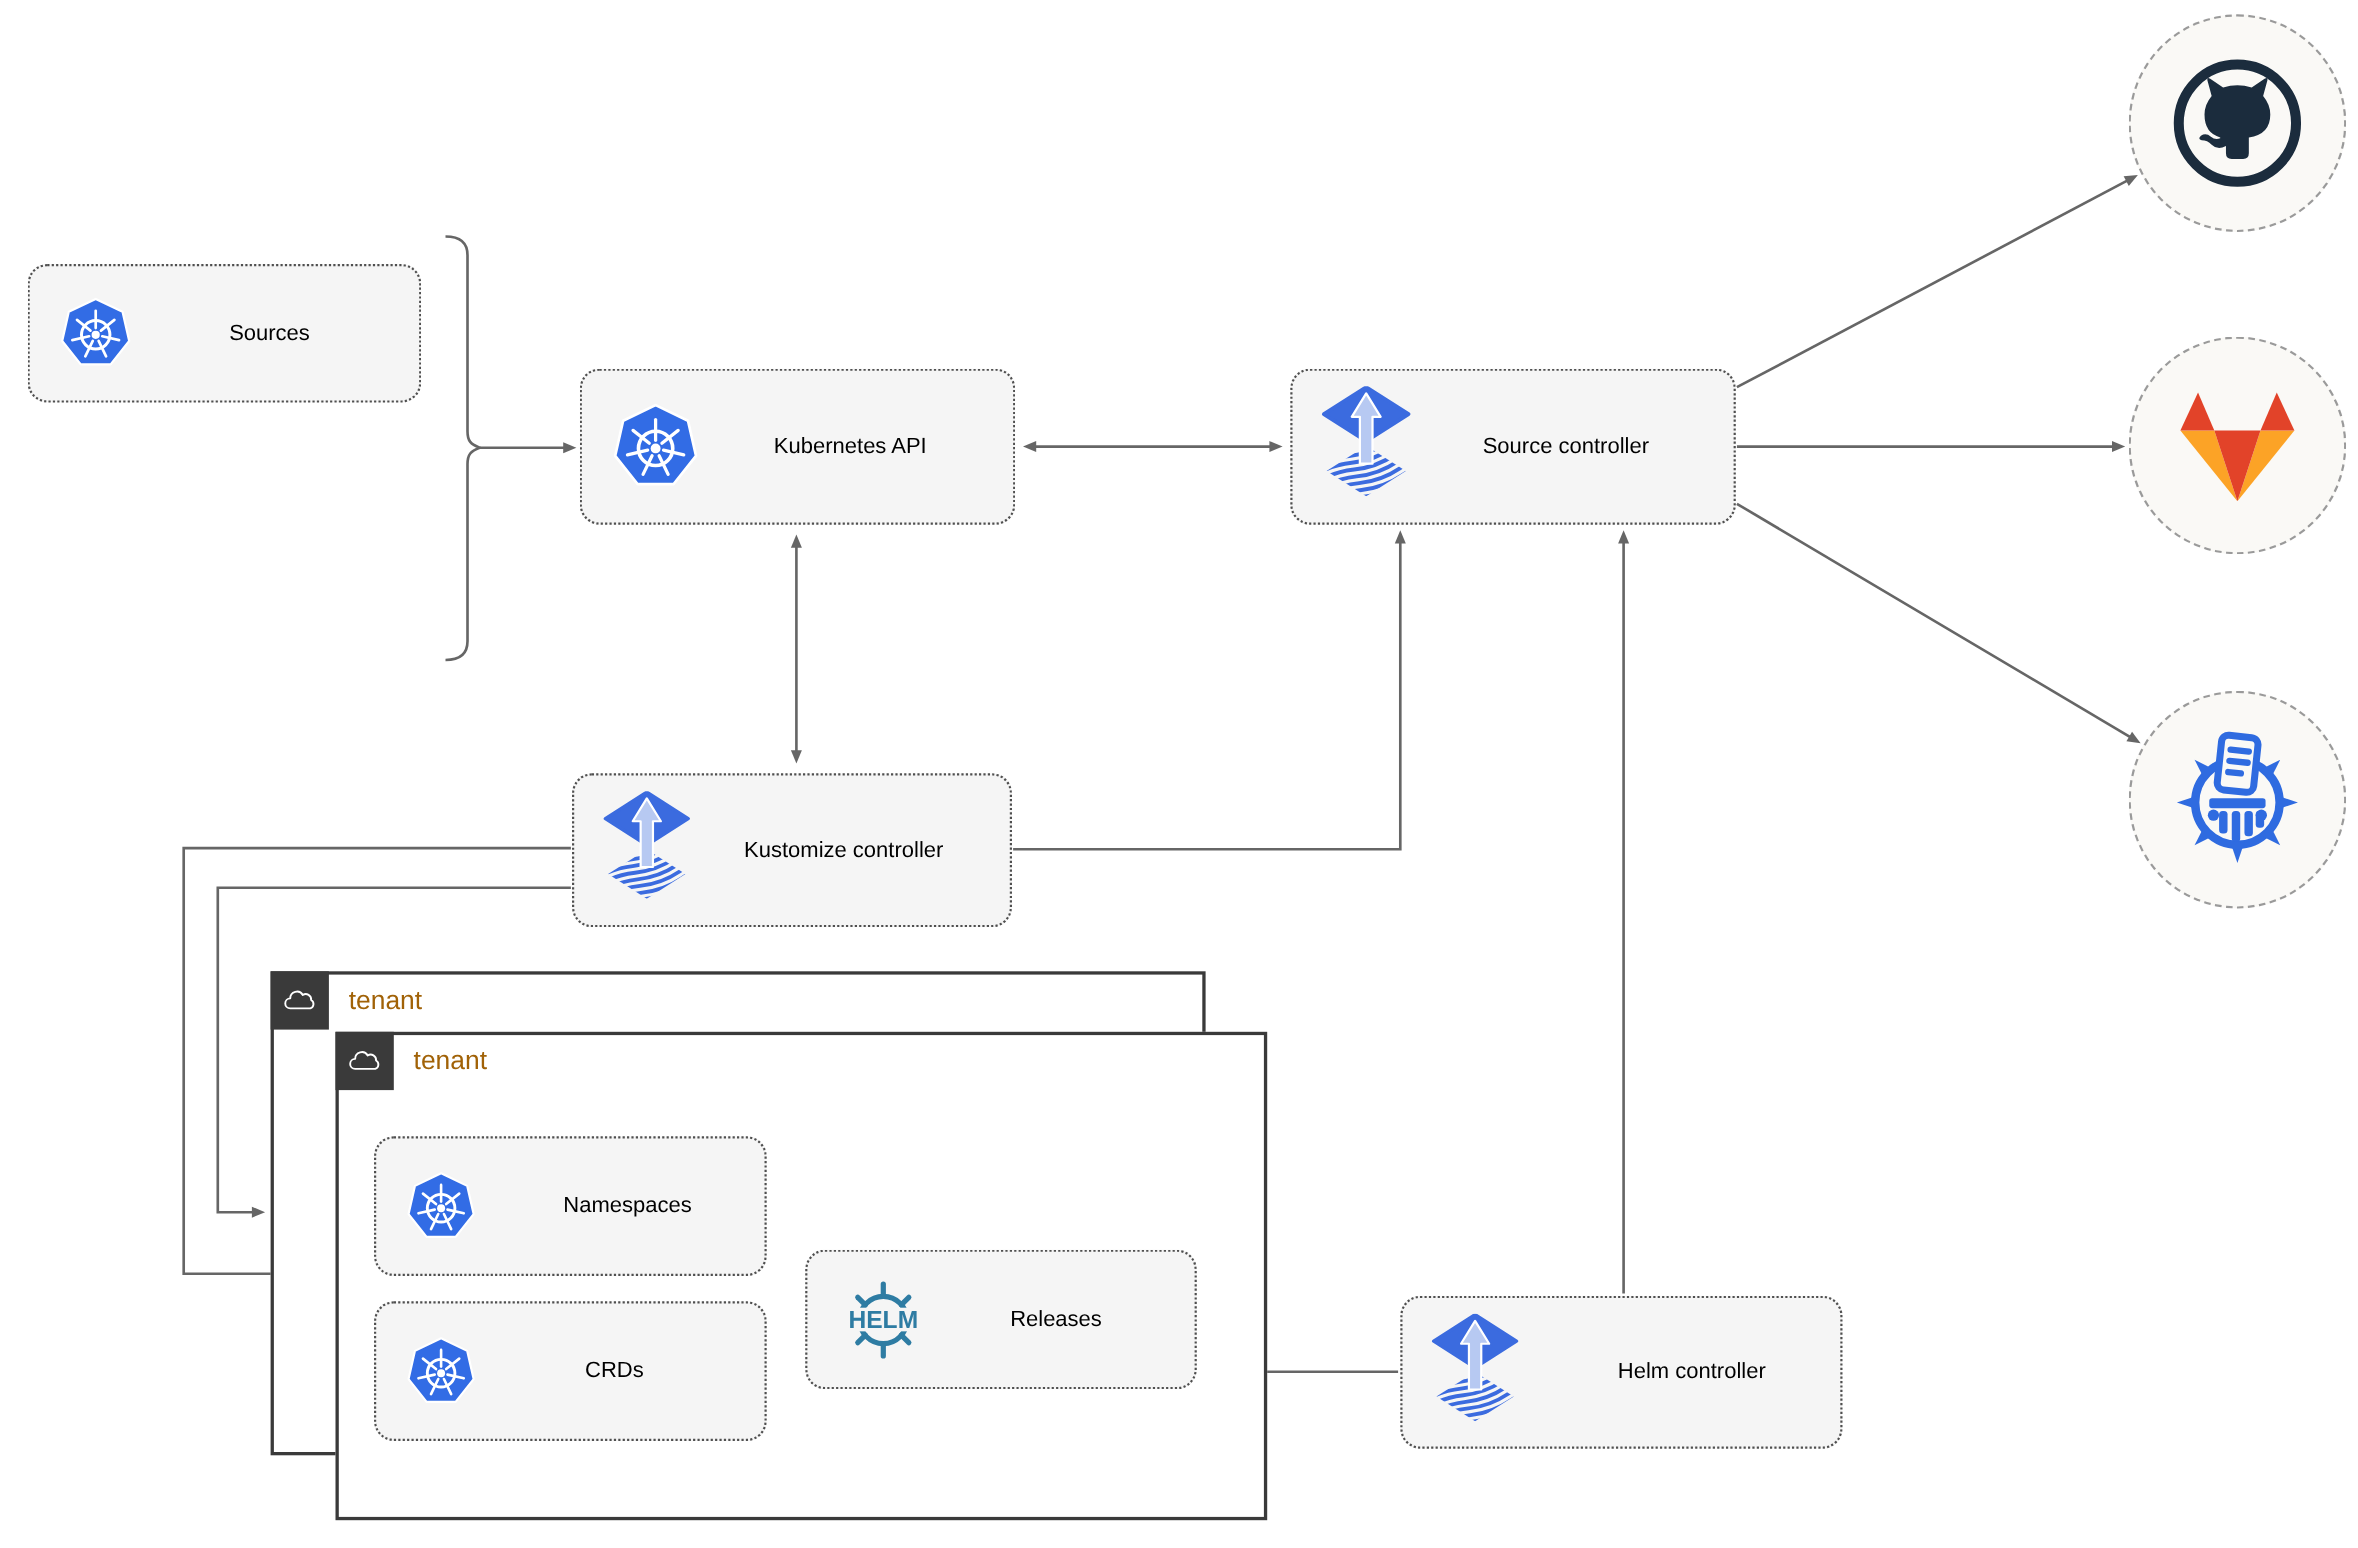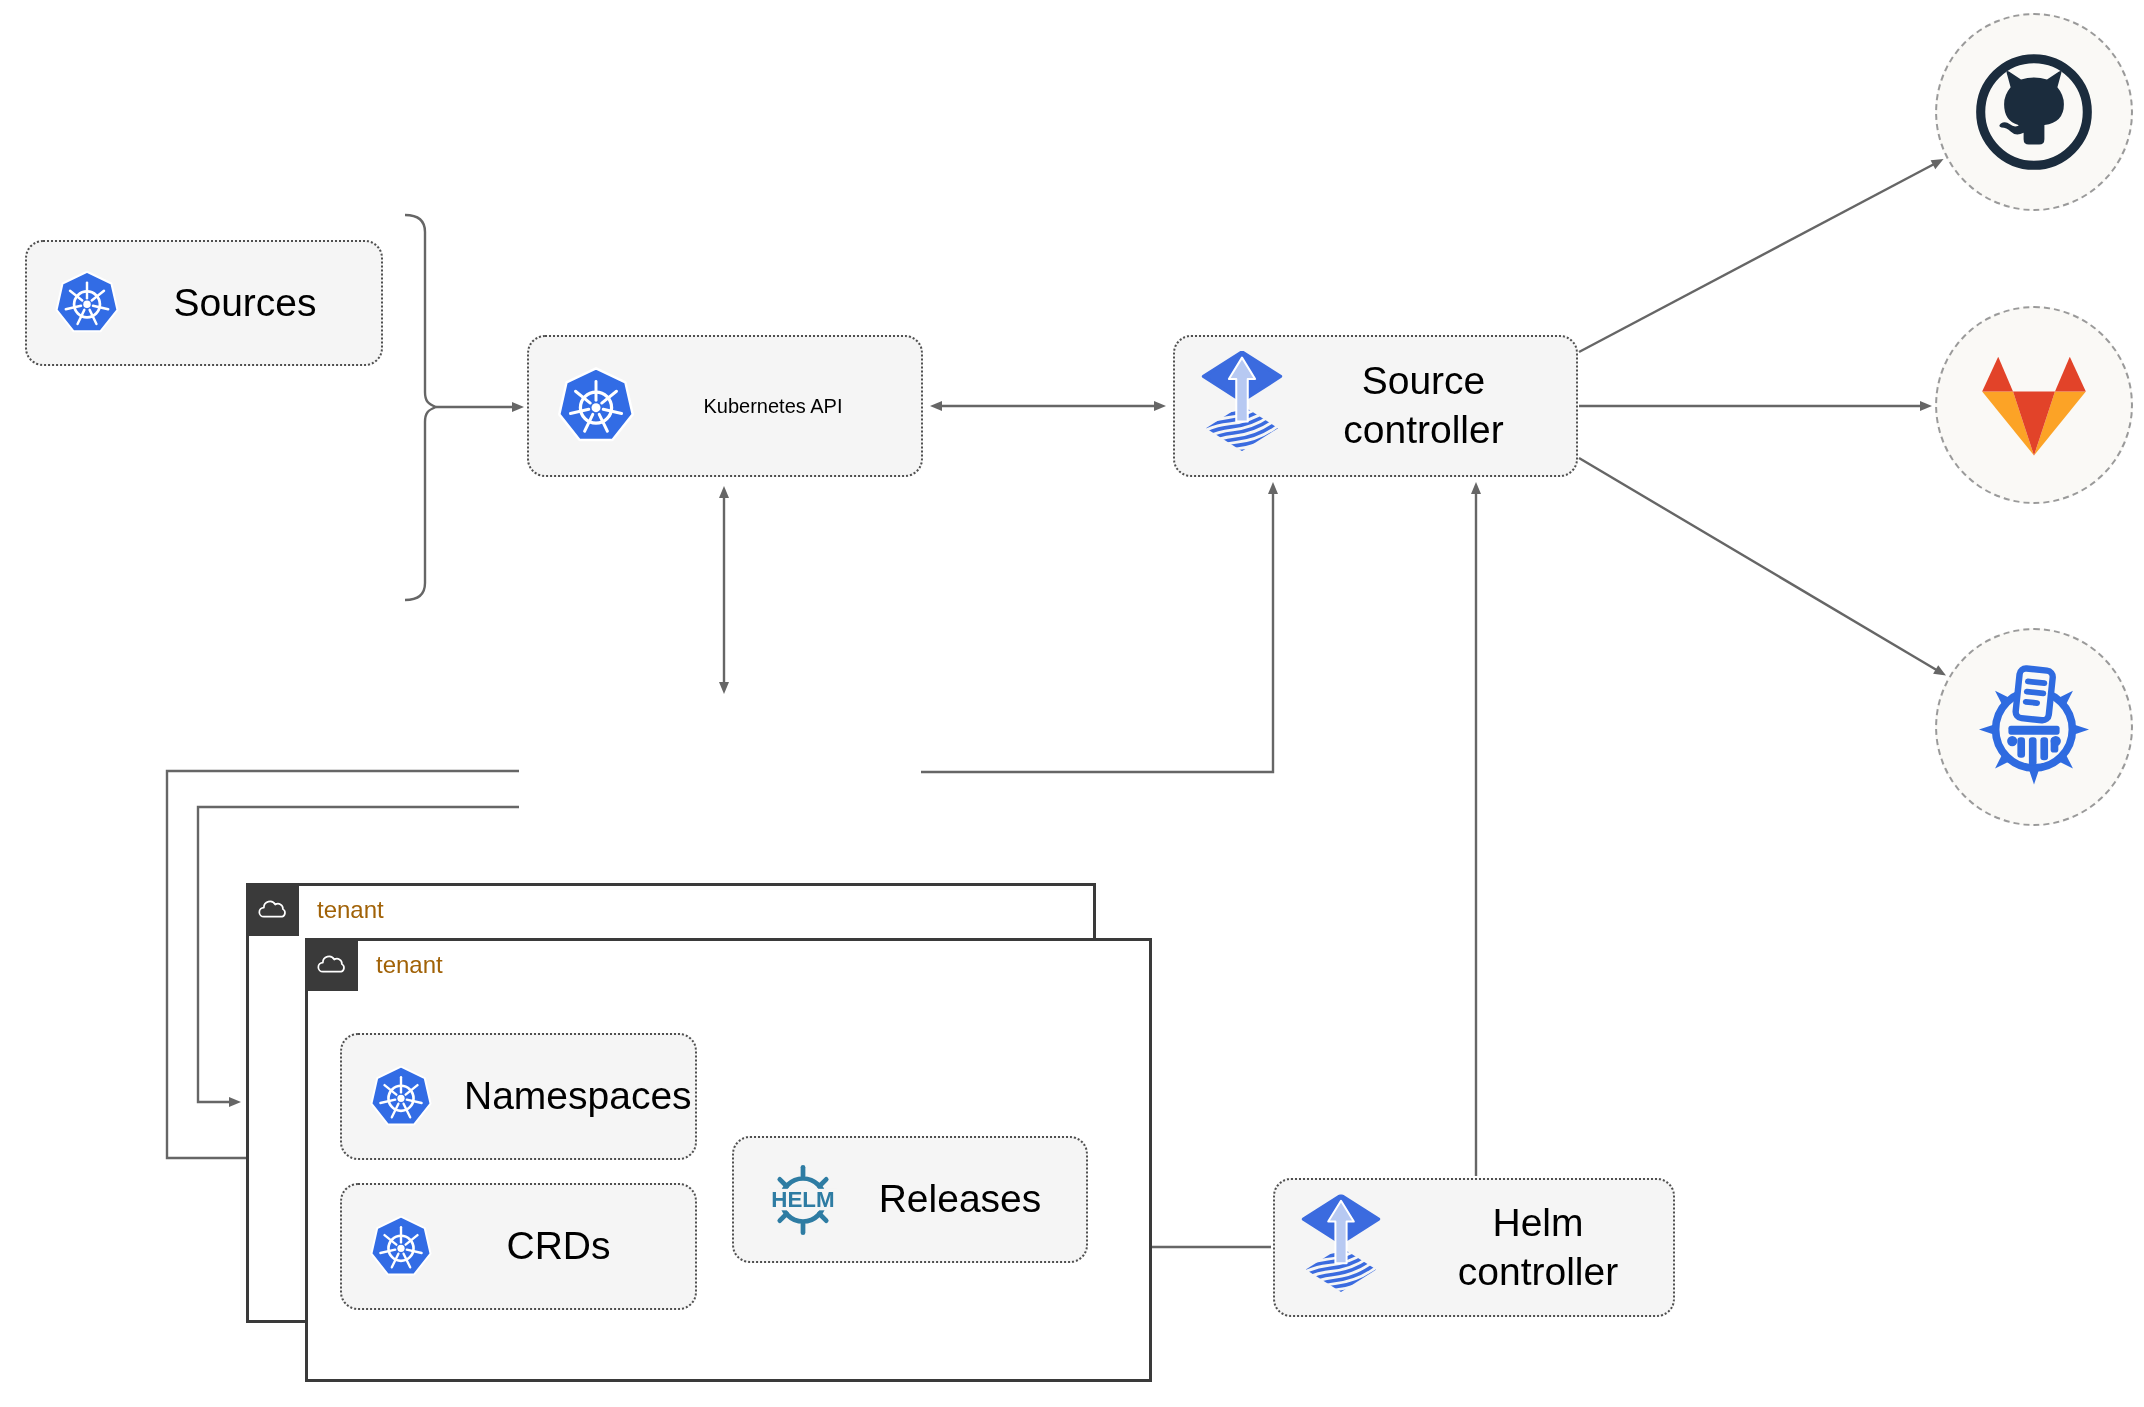--- a/index.html
+++ b/index.html
@@ -2,21 +2,21 @@
 <html><head>
 <meta charset="utf-8">
 <style>
   html,body{margin:0;padding:0;background:#ffffff;}
   .canvas{position:relative;width:2144px;height:1407px;background:#fff;overflow:hidden;
           font-family:"Liberation Sans","DejaVu Sans",sans-serif;}
   svg.overlay{position:absolute;left:0;top:0;z-index:1;}
   .node{position:absolute;z-index:4;background:#f5f5f5;border:2px dotted #4f4f4f;
         border-radius:18px;display:flex;align-items:center;box-sizing:border-box;}
   .node .ico{flex:0 0 auto;margin-left:26px;}
-  .node .label{flex:1 1 auto;text-align:center;font-size:39px;color:#000;
+  .node .label{flex:1 1 auto;text-align:center;font-size:20px;color:#000;
                line-height:1.25;padding:0 18px 0 6px;}
   .node.api .label{font-size:20px;}
   .tenant{position:absolute;background:#ffffff;border:3px solid #3a3a3a;box-sizing:border-box;}
   .tenant .badge{position:absolute;left:-3px;top:-3px;width:53px;height:53px;background:#3a3a3a;
                  display:flex;align-items:center;justify-content:center;}
   .tenant .tlabel{position:absolute;left:68px;top:10px;font-size:24px;color:#a16207;}
   .endpoint{position:absolute;z-index:4;width:198px;height:198px;border-radius:50%;
             background:#faf9f6;border:2.5px dashed #9a9a9a;box-sizing:border-box;
             display:flex;align-items:center;justify-content:center;}
 </style>
@@ -121,20 +121,26 @@
     <div class="label">Kubernetes API</div>
   </div>
 
   <div class="node" style="left:1173px;top:335px;width:405px;height:142px;">
     <svg class="ico" width="82" height="110" viewBox="0 0 100 134">
         <use href="#sym-flux"></use>
       </svg>
     <div class="label" style="max-width:230px;margin:0 auto;">Source controller</div>
   </div>
 
+  <div class="node" style="left:520px;top:703px;width:400px;height:140px;">
+    <svg class="ico" width="80" height="108" viewBox="0 0 100 134">
+        <use href="#sym-flux"></use>
+      </svg>
+    <div class="label" style="max-width:220px;margin:0 auto;">Kustomize controller</div>
+  </div>
 
   <div class="node" style="left:1273px;top:1178px;width:402px;height:139px;gap:34px;">
     <svg class="ico" width="80" height="108" viewBox="0 0 100 134">
         <use href="#sym-flux"></use>
       </svg>
     <div class="label" style="max-width:210px;margin:0 auto;">Helm controller</div>
   </div>
 
   <div class="node" style="left:340px;top:1033px;width:357px;height:127px;z-index:5;gap:24px;">
     <svg class="ico" width="66" height="66" viewBox="0 0 100 100">

